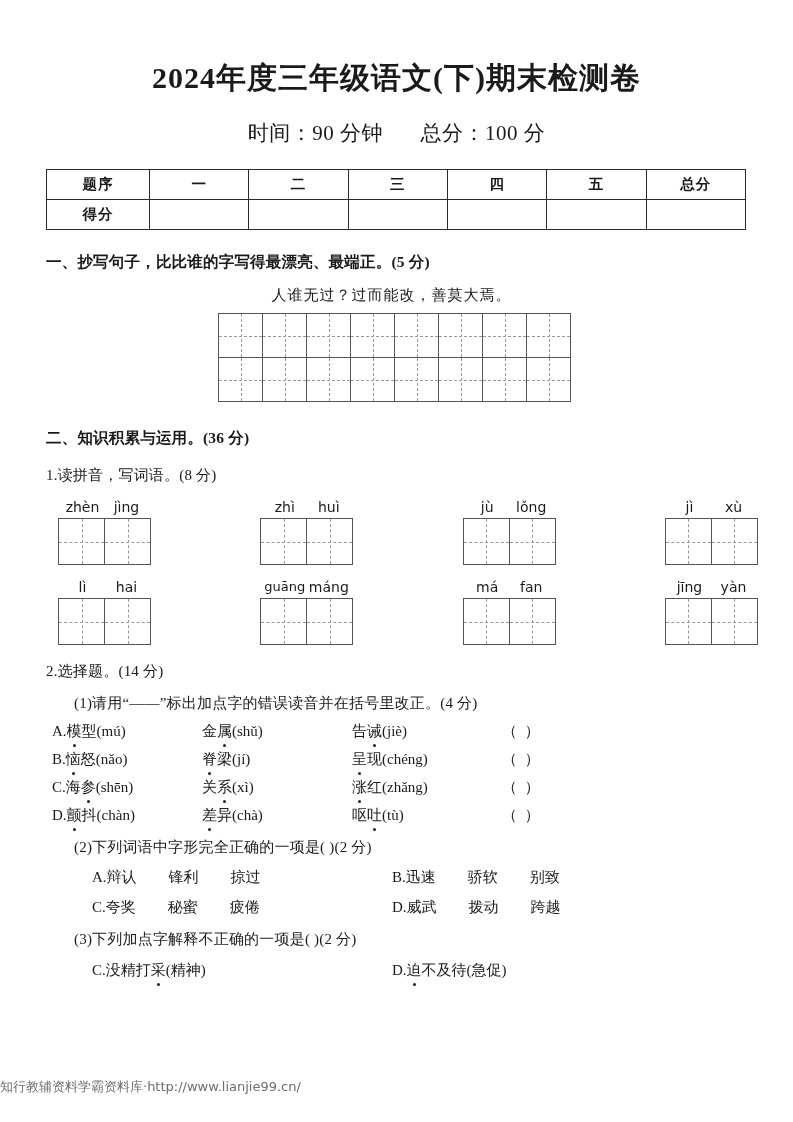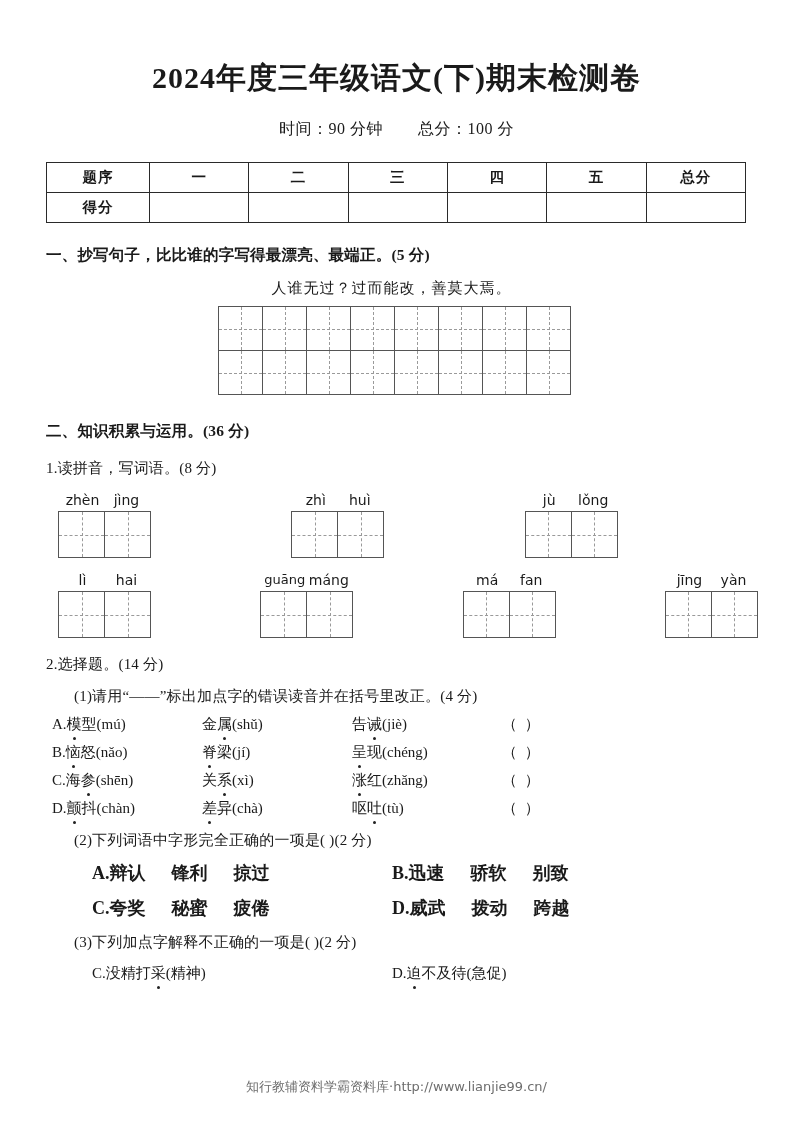--- a/index.html
+++ b/index.html
@@ -28,21 +28,21 @@
     text-align: center;
     font-size: 30px;
     font-weight: bold;
     letter-spacing: 1px;
     margin: 0;
     padding-top: 58px;
     font-family: "Liberation Serif", "DejaVu Serif", serif;
   }
   .subtitle {
     text-align: center;
-    font-size: 16px;
+    font-size: 21px;
     margin-top: 20px;
     letter-spacing: 0.5px;
   }
   .subtitle .gap { display: inline-block; width: 26px; }
 
   
   .score-table-wrap {
     margin: 22px 46px 0 46px;
   }
   table.score-table {
@@ -177,41 +177,40 @@
     bottom: -6px;
     width: 3px; height: 3px;
     border-radius: 50%;
     background: #222;
   }
 
   
   .opt2 {
     display: flex;
     margin: 11px 0 0 92px;
-    font-size: 18px;
-    font-weight: bold;
+    font-size: 15px;
   }
   .opt2 .half { width: 300px; }
   .opt2 .half .w { display: inline-block; min-width: 62px; }
   .opt2 .half .lead { display: inline-block; }
 
   .opt2b {
     display: flex;
     margin: 12px 0 0 92px;
     font-size: 15px;
   }
   .opt2b .half { width: 300px; }
 
   
   .footer {
     position: absolute;
     left: 0;
     right: 0;
     top: 1078px;
-    text-align: center;
+    text-align: left;
     font-size: 13px;
     color: #6d6d6d;
     font-family: "DejaVu Sans", "Liberation Sans", sans-serif;
     letter-spacing: 0px;
   }
 </style>
 </head>
 <body>
 
 <div class="page">
@@ -309,20 +308,32 @@
             <span>lǒng</span>
           </div>
           <div class="grid">
             <div class="grow">
               <div class="gcell"></div>
               <div class="gcell"></div>
             </div>
           </div>
         </div>
         <div style="flex: 1 1 0%;"></div>
+        <div class="pinyin-group">
+          <div class="pinyin-labels">
+            <span>jì</span>
+            <span>xù</span>
+          </div>
+          <div class="grid">
+            <div class="grow">
+              <div class="gcell"></div>
+              <div class="gcell"></div>
+            </div>
+          </div>
+        </div>
       </div>
       <div class="pinyin-row">
         <div class="pinyin-group">
           <div class="pinyin-labels">
             <span>lì</span>
             <span>hai</span>
           </div>
           <div class="grid">
             <div class="grow">
               <div class="gcell"></div>

